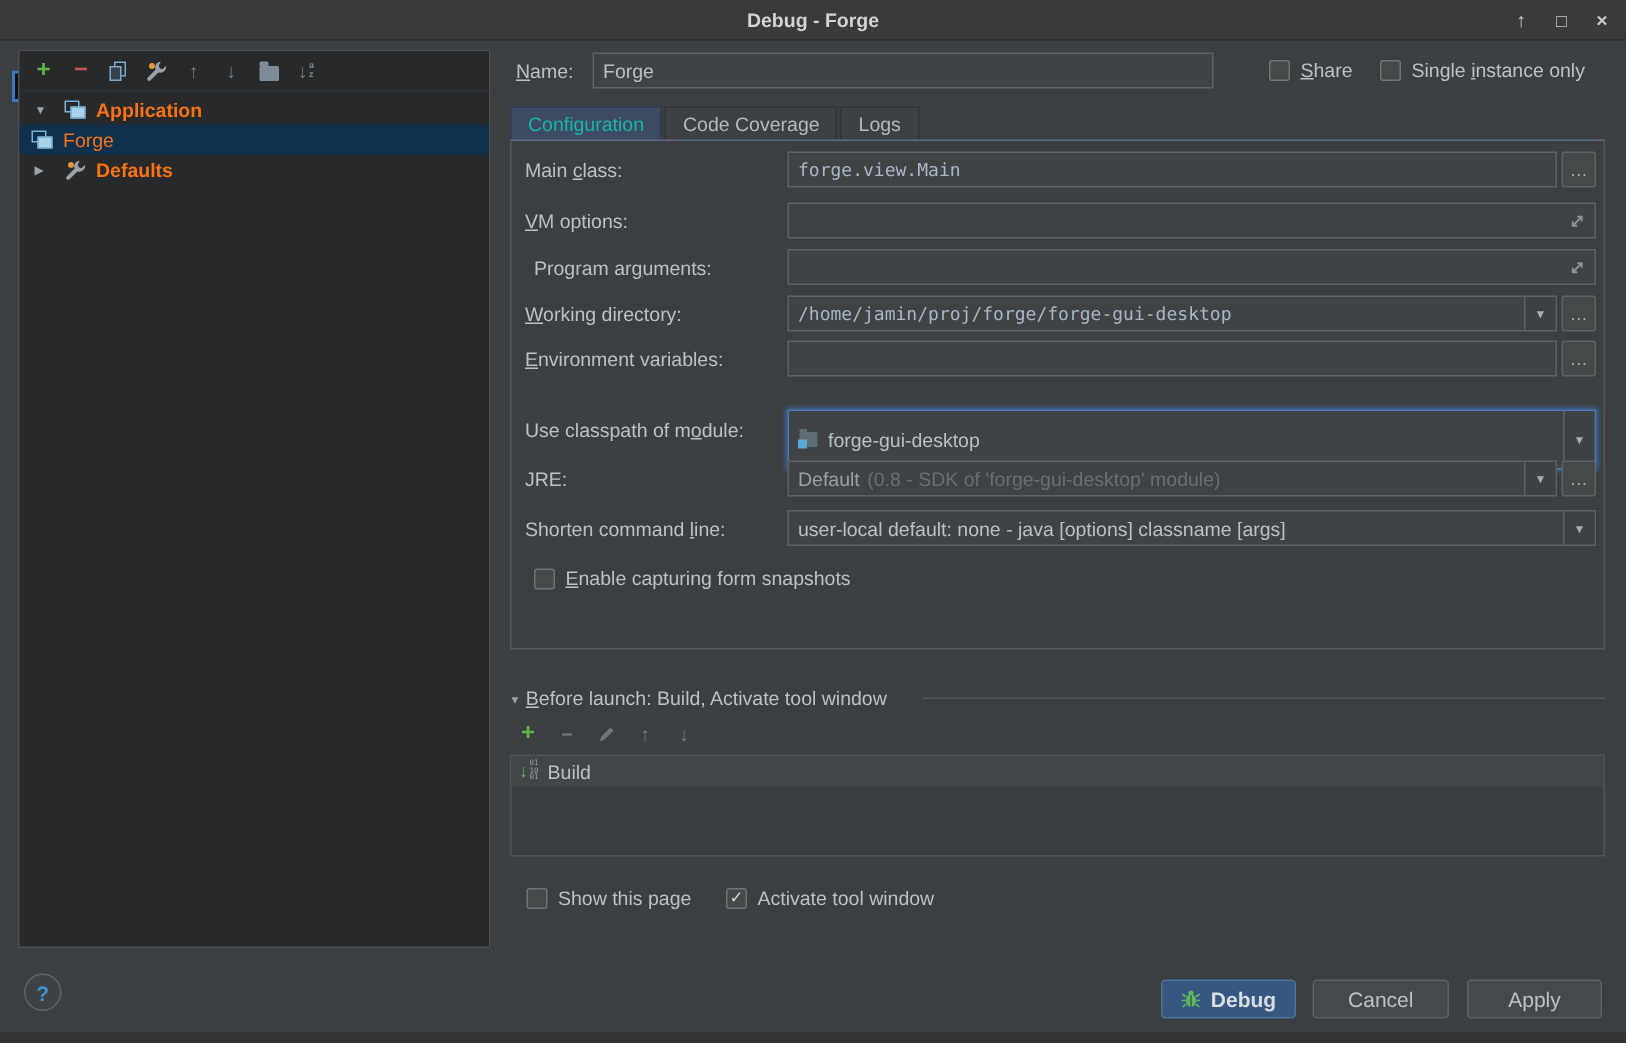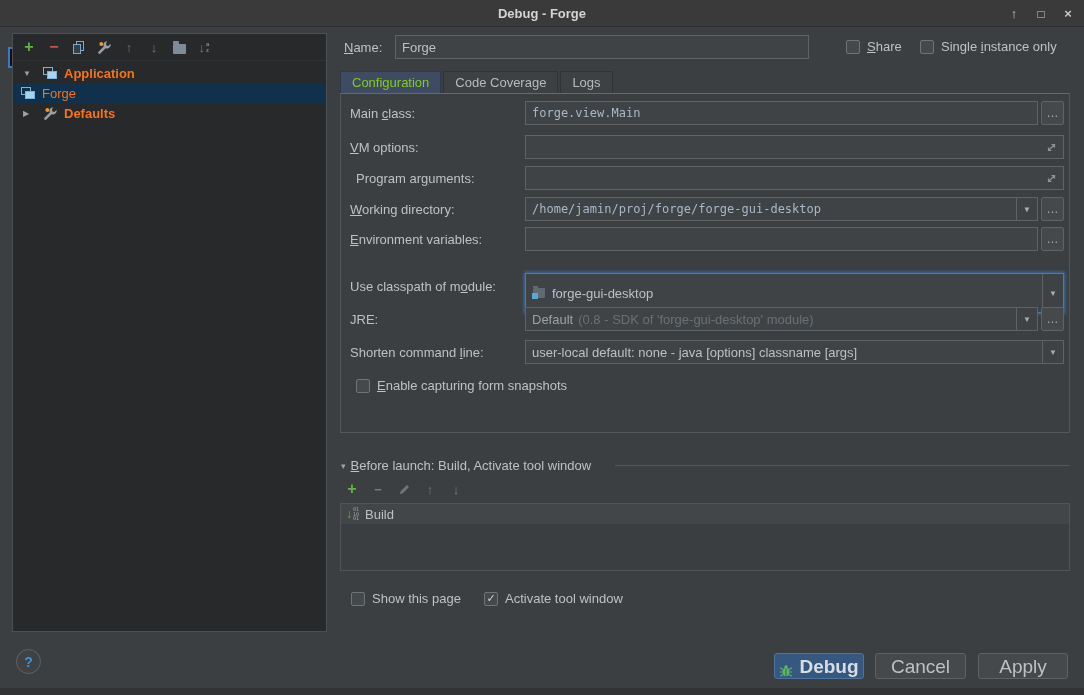--- a/index.html
+++ b/index.html
@@ -65,21 +65,21 @@
   .cbx { display:flex; align-items:center; gap:7px; cursor:default; }
   .cb { width:14px; height:14px; background:#45494a; border:1px solid #6f7476; border-radius:2px;
     display:inline-flex; align-items:center; justify-content:center; color:#d3d7da; font-size:11px; flex:none; }
   .cb span { visibility:hidden; }
   .cb.checked span { visibility:visible; }
 
   
   .tabs { position:absolute; left:340px; top:71px; display:flex; gap:2px; }
   .tab { height:22px; line-height:21px; padding:0 11px; background:#3e4143; border:1px solid #313436;
     border-bottom:none; color:#b6babd; cursor:default; }
-  .tab.active { background:#3e4b63; border-color:#2e3a50; color:#84cc16; }
+  .tab.active { background:#3e4b63; border-color:#2e3a50; color:#14b8a6; }
 
   .panel { position:absolute; left:340px; top:93px; width:730px; height:340px;
     border:1px solid #54575a; border-top:1px solid #5a6a88; background:#3c3f41; }
 
   .mini-btn { background:#45494a; border:1px solid #5f6365; border-radius:2px; color:#a8adb0;
     display:flex; align-items:center; justify-content:center; font-size:12px; line-height:1; cursor:default; }
   .combo-arrow { margin-left:auto; align-self:stretch; width:21px; flex:none;
     display:flex; align-items:center; justify-content:center;
     border-left:1px solid #5f6365; background:#3e4244; color:#a8adb0; font-size:8px; }
   .expand-ic { margin-left:auto; flex:none; display:flex; }
@@ -104,22 +104,22 @@
   .ic-compile .ar { color:#62b543; font-weight:bold; font-size:12px; line-height:12px; }
   .ic-compile .bits { font-family:"DejaVu Sans Mono",monospace; font-size:5px; line-height:4.5px;
     color:#9aa0a3; white-space:pre-line; margin-left:1px; }
 
   
   .bottom-edge { position:absolute; left:0; bottom:0; width:100%; height:7px; background:#313335; }
   .help-btn { position:absolute; left:16px; top:649px; width:25px; height:25px; border-radius:50%;
     background:#3f4244; border:1px solid #606466; color:#4093d3; font-weight:bold; font-size:14px;
     display:flex; align-items:center; justify-content:center; cursor:default; }
   .btn { position:absolute; top:653px; height:26px; border-radius:3px; background:#46494b;
-    border:1px solid #5e6264; color:#bcc1c4; font-size:19px;
-    display:flex; align-items:flex-end; justify-content:center; gap:6px; cursor:default;
+    border:1px solid #5e6264; color:#bcc1c4; font-size:14px;
+    display:flex; align-items:center; justify-content:center; gap:6px; cursor:default;
     font-family:"Liberation Sans",sans-serif; }
   .btn.primary { background:#365880; border-color:#4d749c; color:#d8dde2; font-weight:bold; }
 </style>
 </head>
 <body>
 
 <div class="window">
 
   <div class="titlebar">
     <div class="app-icon">IJ</div>

